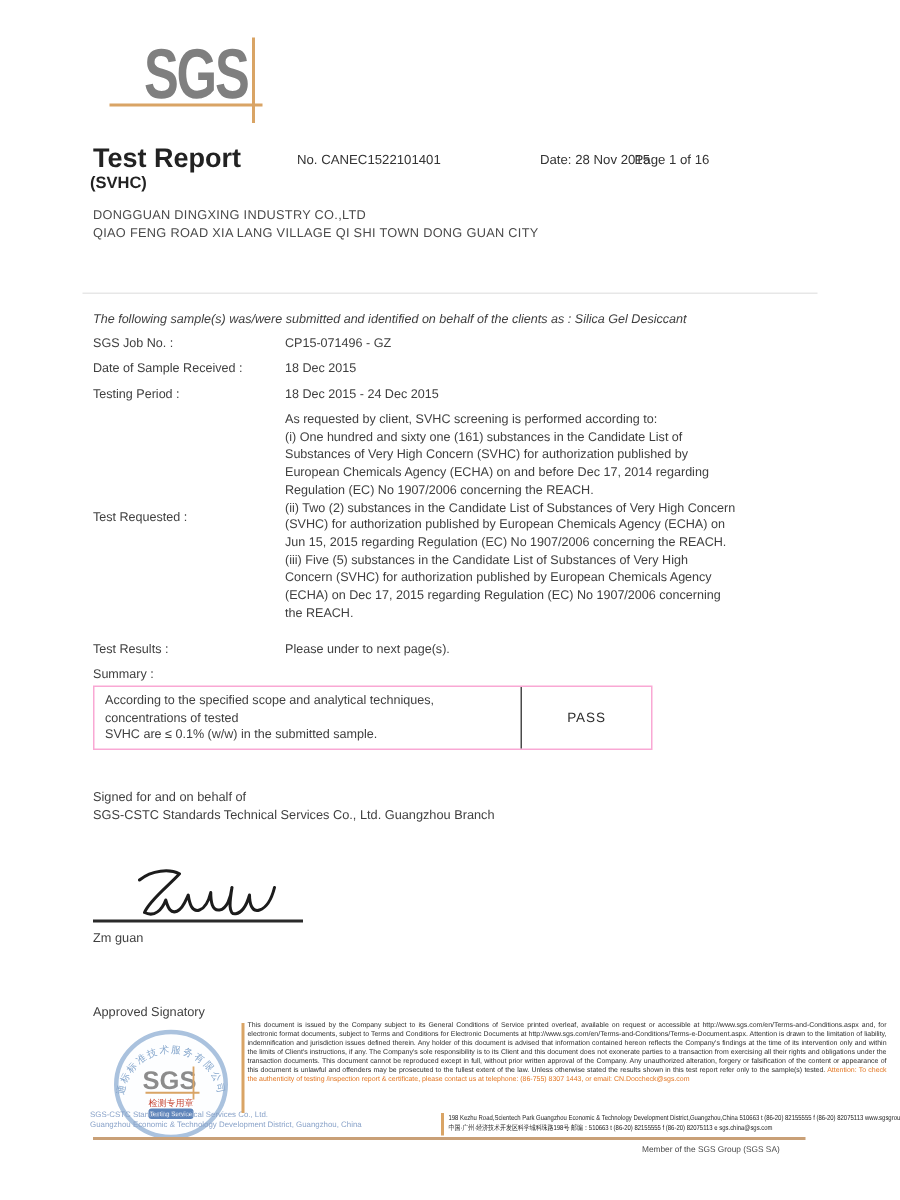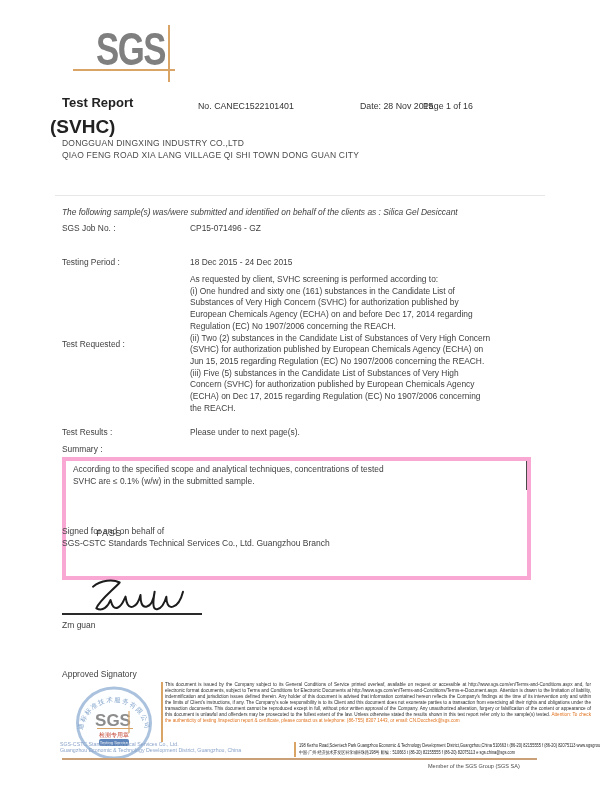--- a/index.html
+++ b/index.html
@@ -10,22 +10,22 @@
   .abs { position:absolute; }
 
   
   .logo-text {
     left:96px; top:28px; font-size:47px; font-weight:bold; color:#7f7f7f;
     letter-spacing:-2px; line-height:42px; transform:scale(0.74,1); transform-origin:0 0;
   }
   .logo-hline { left:73px; top:69px; width:102px; height:2px; background:#d9a465; }
   .logo-vline { left:168px; top:25px; width:2px; height:57px; background:#d9a465; }
 
-  .doc-title { left:62px; top:95px; font-size:13px; font-weight:bold; color:#222; }
-  .doc-subtitle { left:50px; top:116px; font-size:19px; font-weight:bold; color:#222; }
+  .doc-title { left:62px; top:95px; font-size:18px; font-weight:bold; color:#222; }
+  .doc-subtitle { left:60px; top:116px; font-size:11px; font-weight:bold; color:#222; }
   .meta { font-size:8.8px; color:#333; }
   .meta-no { left:198px; top:101px; }
   .meta-date { left:360px; top:101px; }
   .meta-page { left:423px; top:101px; }
 
   .client-name { left:62px; top:138px; font-size:8.5px; color:#4a4a4a; letter-spacing:0.2px; }
   .client-addr { left:62px; top:150px; font-size:8.5px; color:#4a4a4a; letter-spacing:0.2px; }
 
   .faint-rule { left:55px; top:195px; width:490px; height:1px; background:#e7e7e7; }
 
@@ -34,22 +34,22 @@
   
   .row { position:absolute; left:62px; display:flex; font-size:8.4px; }
   .row-label { width:128px; flex:0 0 128px; }
   .row-value { width:352px; white-space:pre-line; line-height:11.7px; }
   .r1 { top:223px; } .r2 { top:240px; } .r3 { top:257px; }
   .r4 { top:274px;align-items:center; } .r5 { top:427px; }
 
   .summary-label { left:62px; top:444px; font-size:8.4px; }
 
   .summary-table {
-    left:62px; top:457px; width:469px; display:flex; border:4px solid #f9a8d4;
-    box-sizing:border-box; background:#fff;flex-direction:column;
+    left:62px; top:457px; width:373px; display:flex; border:1px solid #f9a8d4;
+    box-sizing:border-box; background:#fff;
   }
   .summary-cell-text {
     flex:1; padding:3px 7px; font-size:8.4px; line-height:11.5px;
     white-space:pre-line; border-right:1px solid #4a4a4a;
   }
   .summary-cell-result {
     width:86px; flex:0 0 86px; display:flex; align-items:center; justify-content:center;
     font-size:9px; letter-spacing:0.6px; color:#2e2e2e;
   }
 
@@ -103,20 +103,24 @@
   <div class="abs client-name">DONGGUAN DINGXING INDUSTRY CO.,LTD</div>
   <div class="abs client-addr">QIAO FENG ROAD XIA LANG VILLAGE QI SHI TOWN DONG GUAN CITY</div>
 
   <div class="abs faint-rule"></div>
 
   <div class="abs intro">The following sample(s) was/were submitted and identified on behalf of the clients as : Silica Gel Desiccant</div>
 
   <div class="row r1">
     <div class="row-label">SGS Job No. :</div>
     <div class="row-value">CP15-071496 - GZ</div>
+  </div>
+  <div class="row r2">
+    <div class="row-label">Date of Sample Received :</div>
+    <div class="row-value">18 Dec 2015</div>
   </div>
   <div class="row r3">
     <div class="row-label">Testing Period :</div>
     <div class="row-value">18 Dec 2015 - 24 Dec 2015</div>
   </div>
   <div class="row r4">
     <div class="row-label">Test Requested :</div>
     <div class="row-value">As requested by client, SVHC screening is performed according to:
 (i) One hundred and sixty one (161) substances in the Candidate List of
 Substances of Very High Concern (SVHC) for authorization published by

